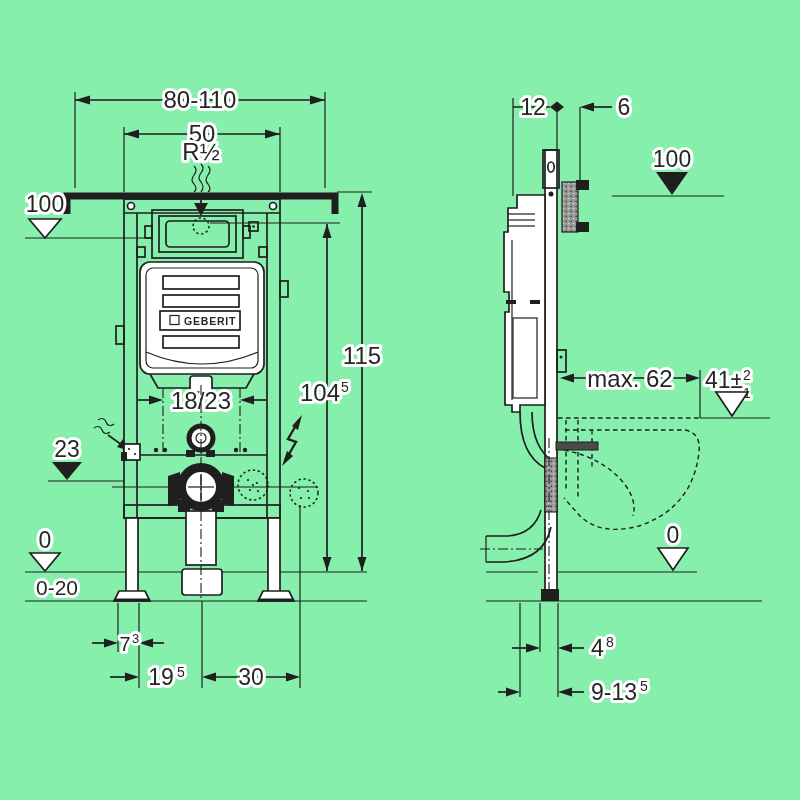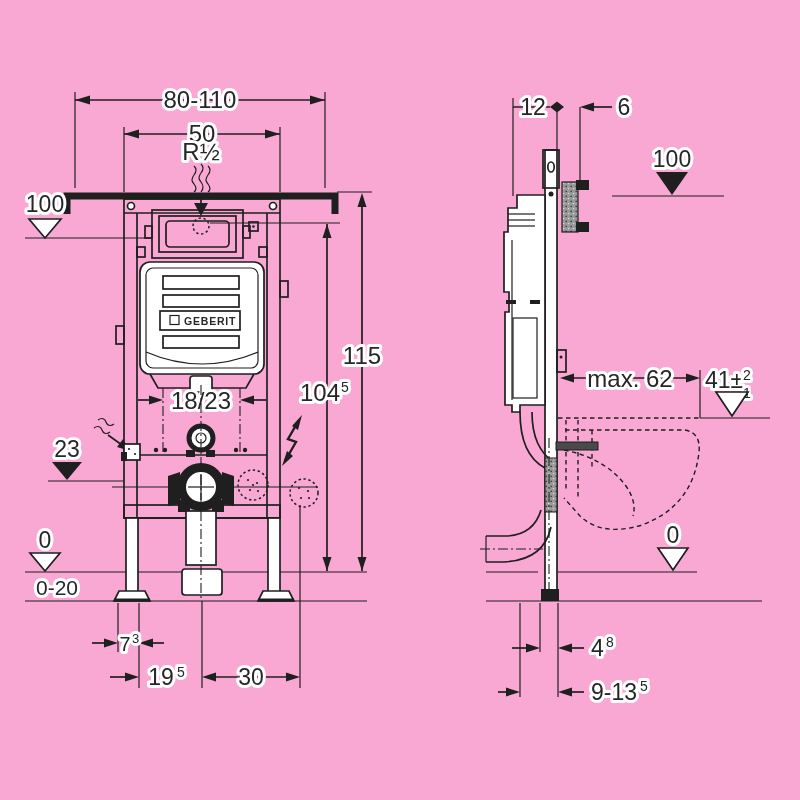--- a/index.html
+++ b/index.html
@@ -1,16 +1,16 @@
 <!DOCTYPE html>
 <html><head>
 <meta charset="utf-8">
 <style>
   html,body{margin:0;padding:0;background:#ffffff;}
-  .stage{width:800px;height:800px;position:relative;background:#f9a8d4;}
+  .stage{width:800px;height:800px;position:relative;background:#86efac;}
   svg{display:block;}
   svg text{
     font-family:"Liberation Sans","DejaVu Sans",sans-serif;
     fill:#262626;
     paint-order:stroke;
     stroke:#ffffff;
     stroke-width:6px;
     stroke-linejoin:round;
   }
   .t24{font-size:24px;}

